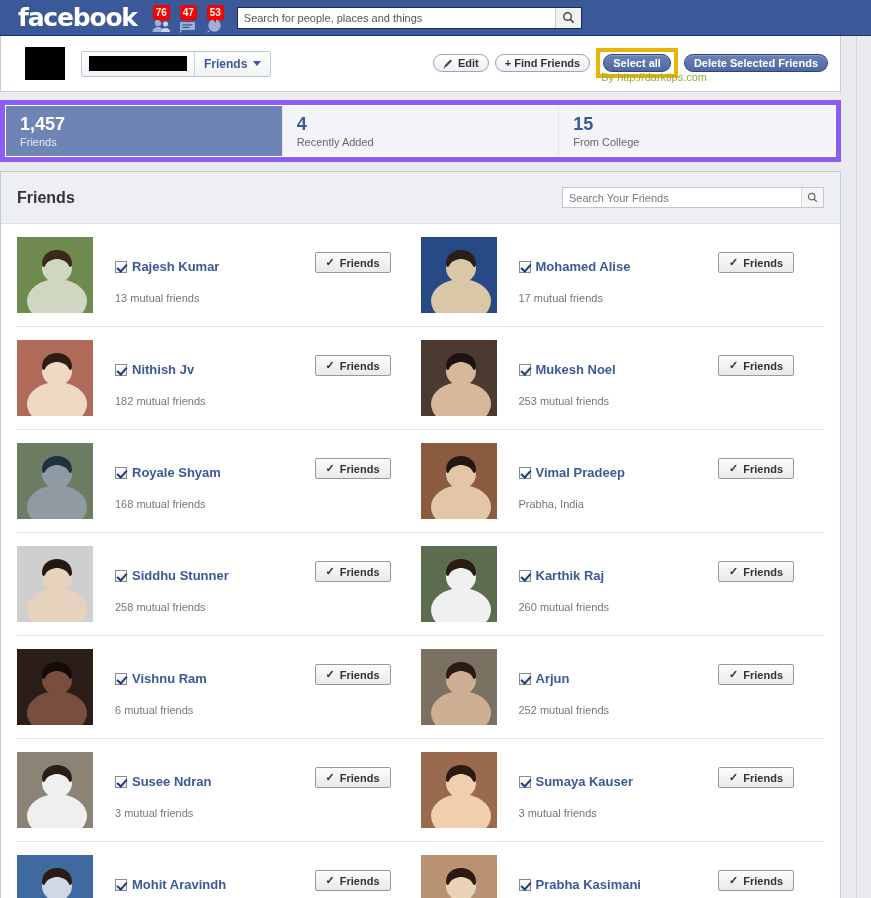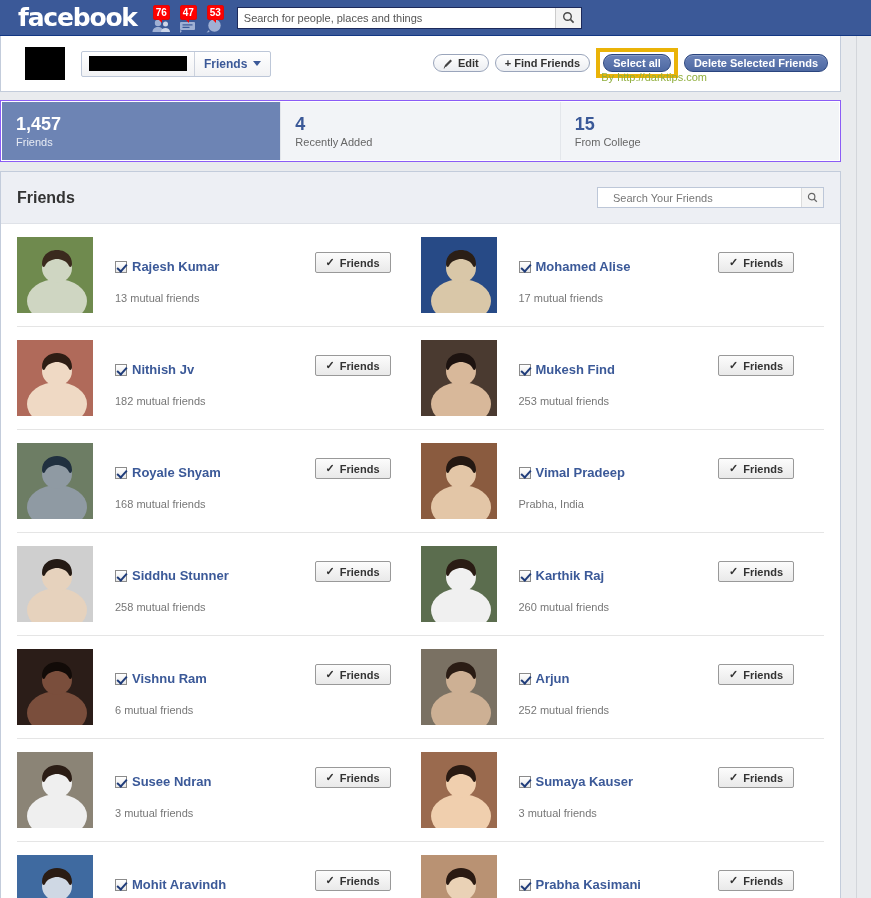--- a/index.html
+++ b/index.html
@@ -192,21 +192,21 @@
     font-size: 11px;
     color: #8fae3c;
     white-space: nowrap;
     z-index: 1;
   }
 
   
   .stats {
     margin: 8px 15px 0 0;
     background: #fff;
-    border: 1px solid #8b5cf6;
+    border: 5px solid #8b5cf6;
     display: flex;
     height: 62px;
     padding: 1px;
   }
   .stat {
     flex: 1;
     background: #f2f4f7;
     border-right: 1px solid #e3e6eb;
     padding: 8px 14px;
     display: flex;
@@ -242,24 +242,24 @@
     justify-content: space-between;
     padding: 0 16px;
   }
   .panel-title {
     font-size: 16px;
     font-weight: bold;
     color: #333;
     font-family: "Liberation Sans", sans-serif;
   }
   .friend-search {
-    width: 227px; height: 21px;
+    width: 262px; height: 21px;
     border: 1px solid #bdc7d8;
     background: #fff;
-    display: flex; align-items: center; padding-left: 9px;
+    display: flex; align-items: center;
   }
   .friend-search input {
     flex: 1; border: 0; outline: none;
     font-size: 11px; color: #333;
     padding: 0 6px; height: 19px;
     background: transparent;
     font-family: "Liberation Sans", sans-serif;
   }
   .friend-search input::placeholder { color: #777; }
   .fs-btn {
@@ -545,21 +545,21 @@
             <svg viewBox="0 0 76 76">
               <rect width="76" height="76" fill="#4a3a30"></rect>
               <ellipse cx="40" cy="64" rx="30" ry="22" fill="#d8b89a"></ellipse>
               <circle cx="40" cy="31" r="15" fill="#d8b89a"></circle>
               <path d="M25 27c0-9 7-14 15-14s15 5 15 14c0 3-2 4-3 2-2-5-8-7-12-7s-10 2-12 7c-1 2-3 1-3-2z" fill="#1d1310"></path>
             </svg>
           </div>
           <div class="friend-mid">
             <div class="friend-name-row">
               <span class="chk"></span>
-              <a class="fname">Mukesh Find</a>
+              <a class="fname">Mukesh Noel</a>
             </div>
             <div class="fsub">253 mutual friends</div>
           </div>
           <div class="friends-btn">
             <span class="tick">✓</span>
             <span>Friends</span>
           </div>
         </div>
         <div class="friend-cell">
           <div class="thumb">

